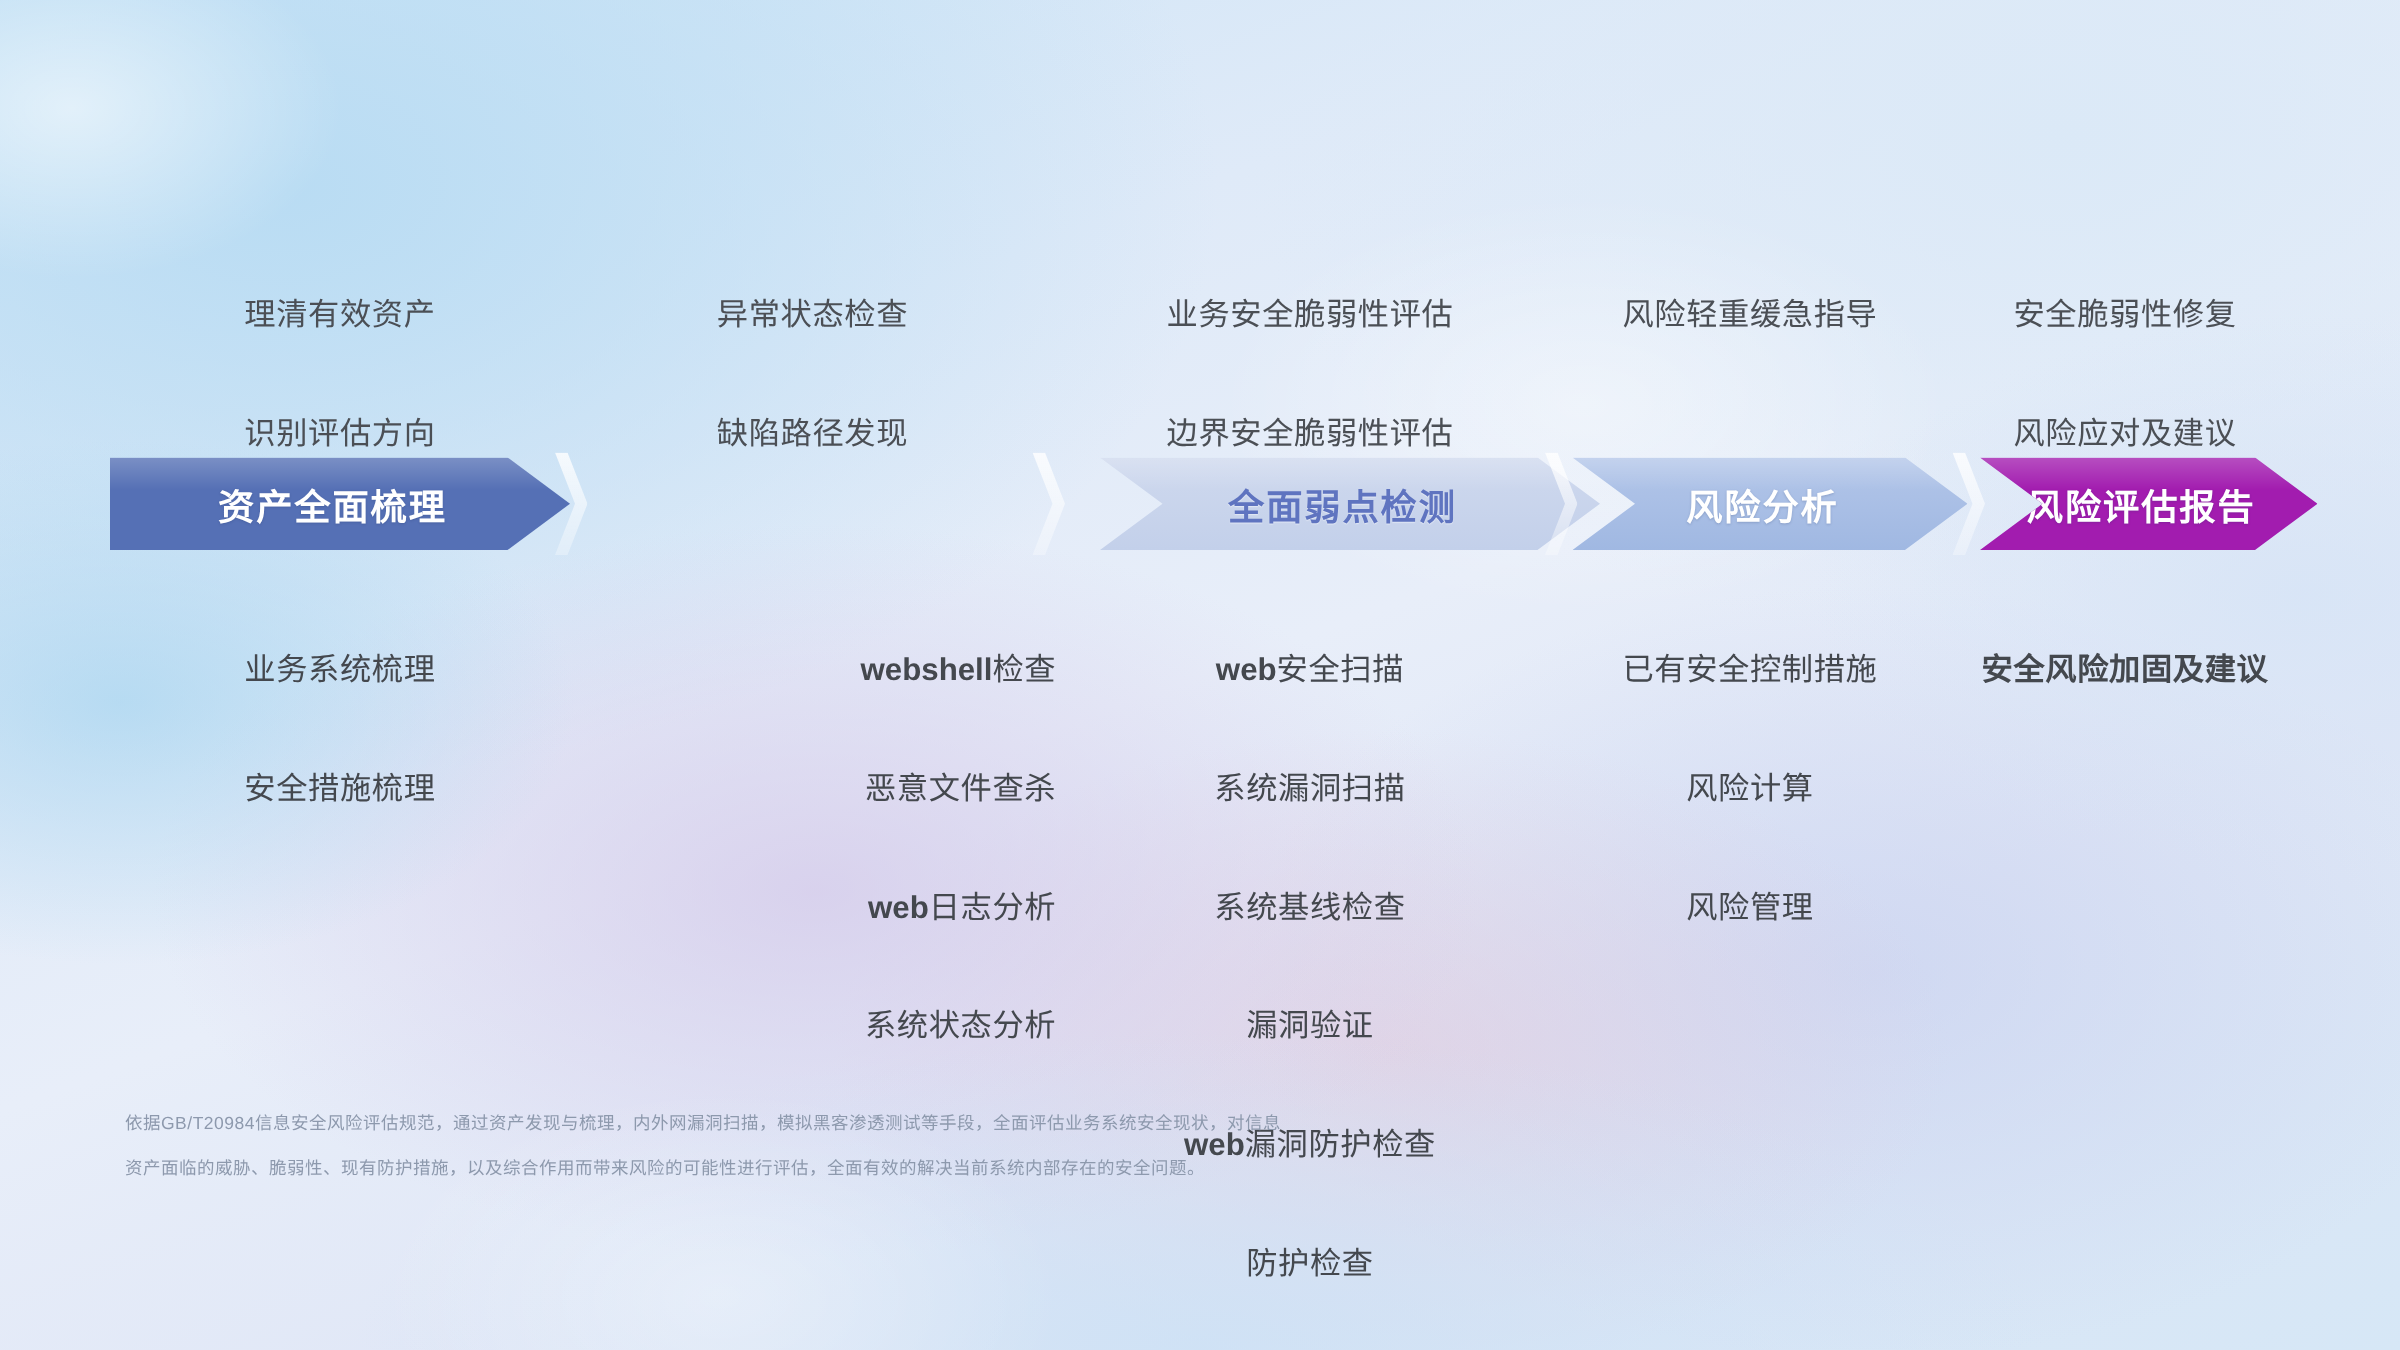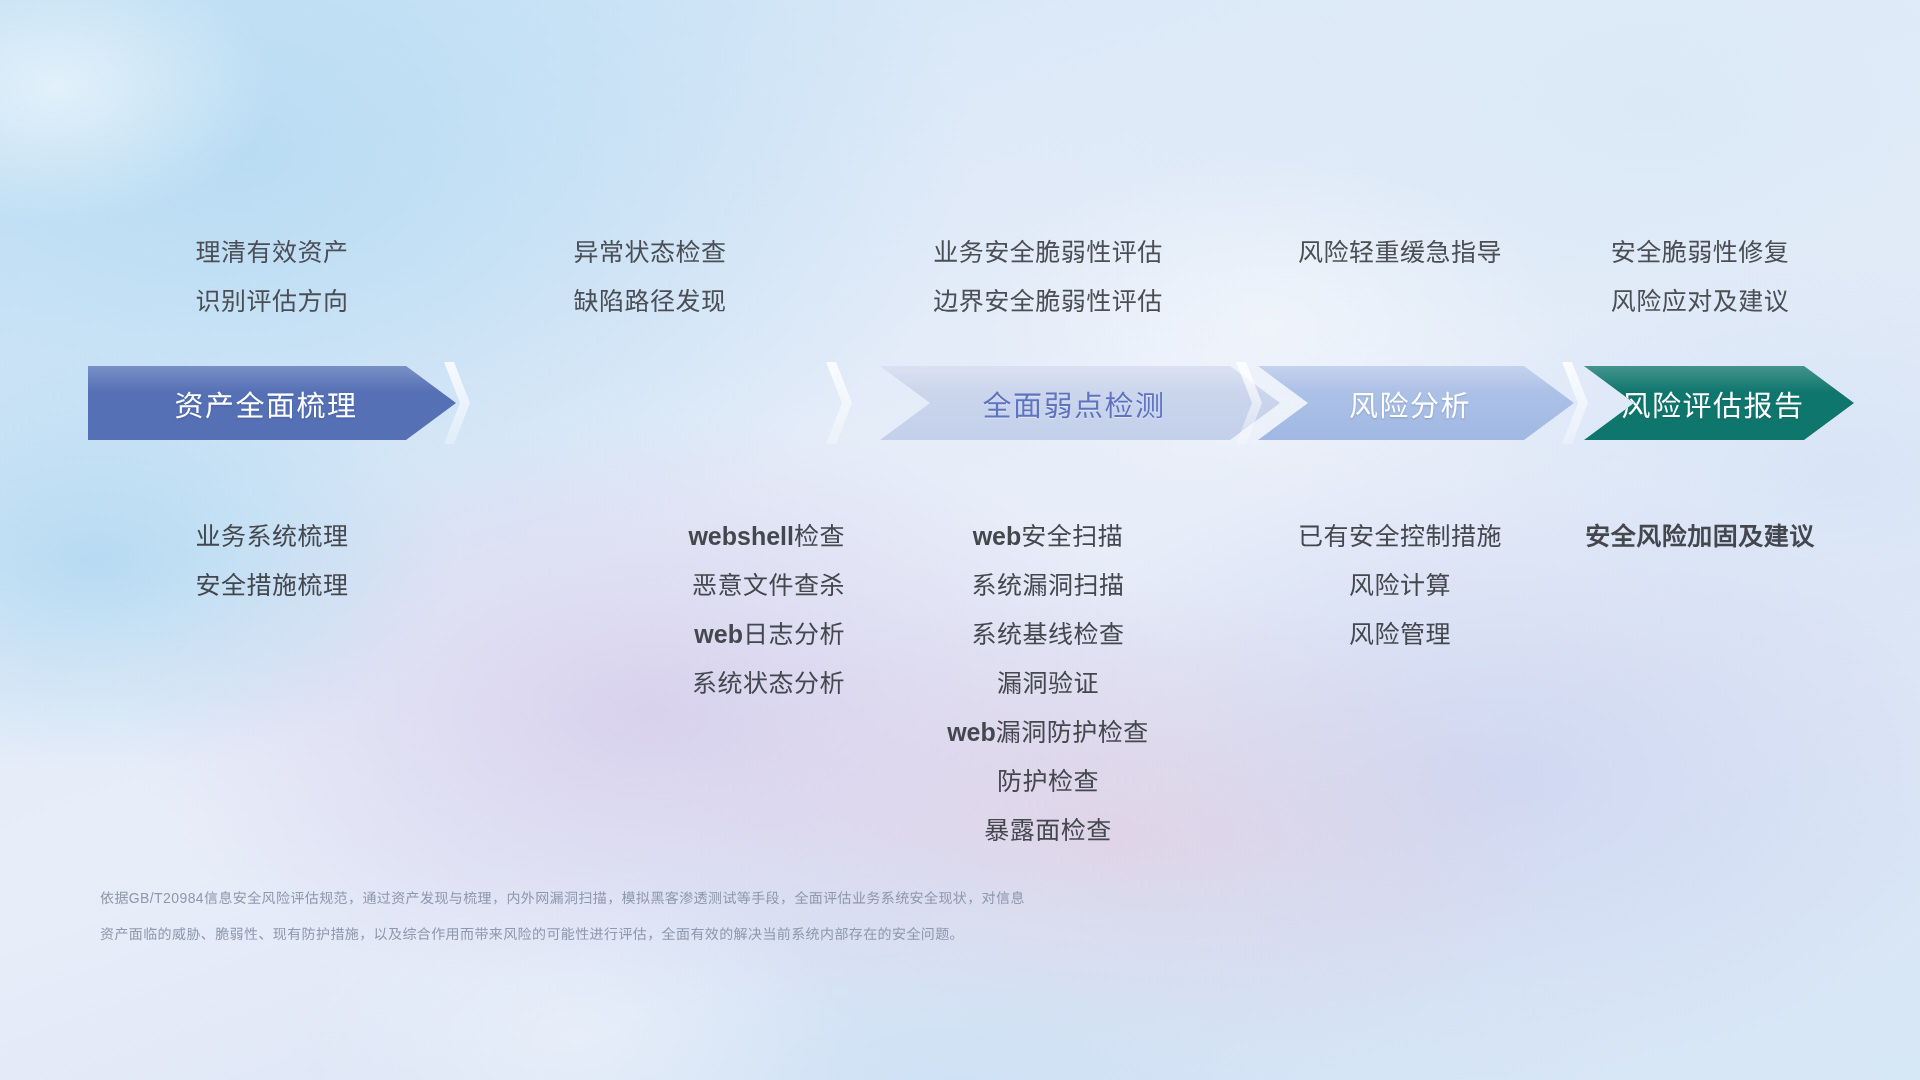--- a/index.html
+++ b/index.html
@@ -28,21 +28,21 @@
       radial-gradient(900px 340px at 50% 100%, rgba(205,225,245,.85) 0%, rgba(205,225,245,0) 75%);}
   .g4{background:
       radial-gradient(300px 190px at 3% 8%, rgba(255,255,255,.55) 0%, rgba(255,255,255,0) 72%),
       radial-gradient(420px 240px at 66% 30%, rgba(255,255,255,.42) 0%, rgba(255,255,255,0) 70%),
       radial-gradient(380px 230px at 30% 96%, rgba(255,255,255,.35) 0%, rgba(255,255,255,0) 72%);}
 
   
   #stage{position:absolute;inset:0;}
 
   .cols{position:absolute;left:0;right:0;display:flex;}
-  .col{flex:0 0 auto;display:flex;flex-direction:column;align-items:center;}
+  .col{flex:0 0 auto;display:flex;flex-direction:column;align-items:center;gap:46px;}
 
   
   #top-labels{top:228px;}
   .top-line{
     font-size:25px;color:#4b4f55;letter-spacing:.5px;
     line-height:49px;white-space:nowrap;
   }
 
   
   #bottom-labels{top:512px;}
@@ -50,38 +50,38 @@
     font-size:25px;color:#44484e;letter-spacing:.5px;
     line-height:49px;white-space:nowrap;
   }
   .bot-line b{font-weight:700;letter-spacing:0;}
 
   
   #banner{position:absolute;left:88px;top:366px;width:1766px;height:74px;}
   .seg{
     position:absolute;top:0;height:74px;
     display:flex;align-items:center;justify-content:center;
-    font-size:29px;font-weight:400;letter-spacing:1.5px;
+    font-size:29px;font-weight:700;letter-spacing:1.5px;
     text-shadow:0 1px 2px rgba(30,50,95,.22);
   }
   .seg span{position:relative;z-index:2;transform:translateX(-6px);}
 
   .seg.s1{left:0;   width:368px;background:#5570b5;color:#ffffff;
           clip-path:polygon(0 0, 318px 0, 368px 37px, 318px 74px, 0 74px);}
   .seg.s2{left:378px; width:372px;
           background:linear-gradient(180deg,#aec2e6 0%,#9db5e0 100%);color:#ffffff;
           clip-path:polygon(0 0, 322px 0, 372px 37px, 322px 74px, 0 74px, 50px 37px);}
   .seg.s3{left:792px; width:400px;
           background:linear-gradient(180deg,#cfd9ee 0%,#c3d0ea 100%);color:#5f74c0;
           text-shadow:0 1px 1px rgba(255,255,255,.5);
           clip-path:polygon(0 0, 350px 0, 400px 37px, 350px 74px, 0 74px, 50px 37px);}
   .seg.s4{left:1170px;width:316px;
           background:linear-gradient(180deg,#b3c6e9 0%,#a0b8e2 100%);color:#ffffff;
           clip-path:polygon(0 0, 266px 0, 316px 37px, 266px 74px, 0 74px, 50px 37px);}
-  .seg.s5{left:1496px;width:270px;background:#0f766e;color:#ffffff;
+  .seg.s5{left:1496px;width:270px;background:#a21caf;color:#ffffff;
           clip-path:polygon(0 0, 220px 0, 270px 37px, 220px 74px, 0 74px, 50px 37px);}
 
   
   .seg::before{
     content:"";position:absolute;left:0;right:0;top:0;height:26px;
     background:linear-gradient(180deg,rgba(255,255,255,.22),rgba(255,255,255,0));
     z-index:1;pointer-events:none;
   }
   
   .notch{

